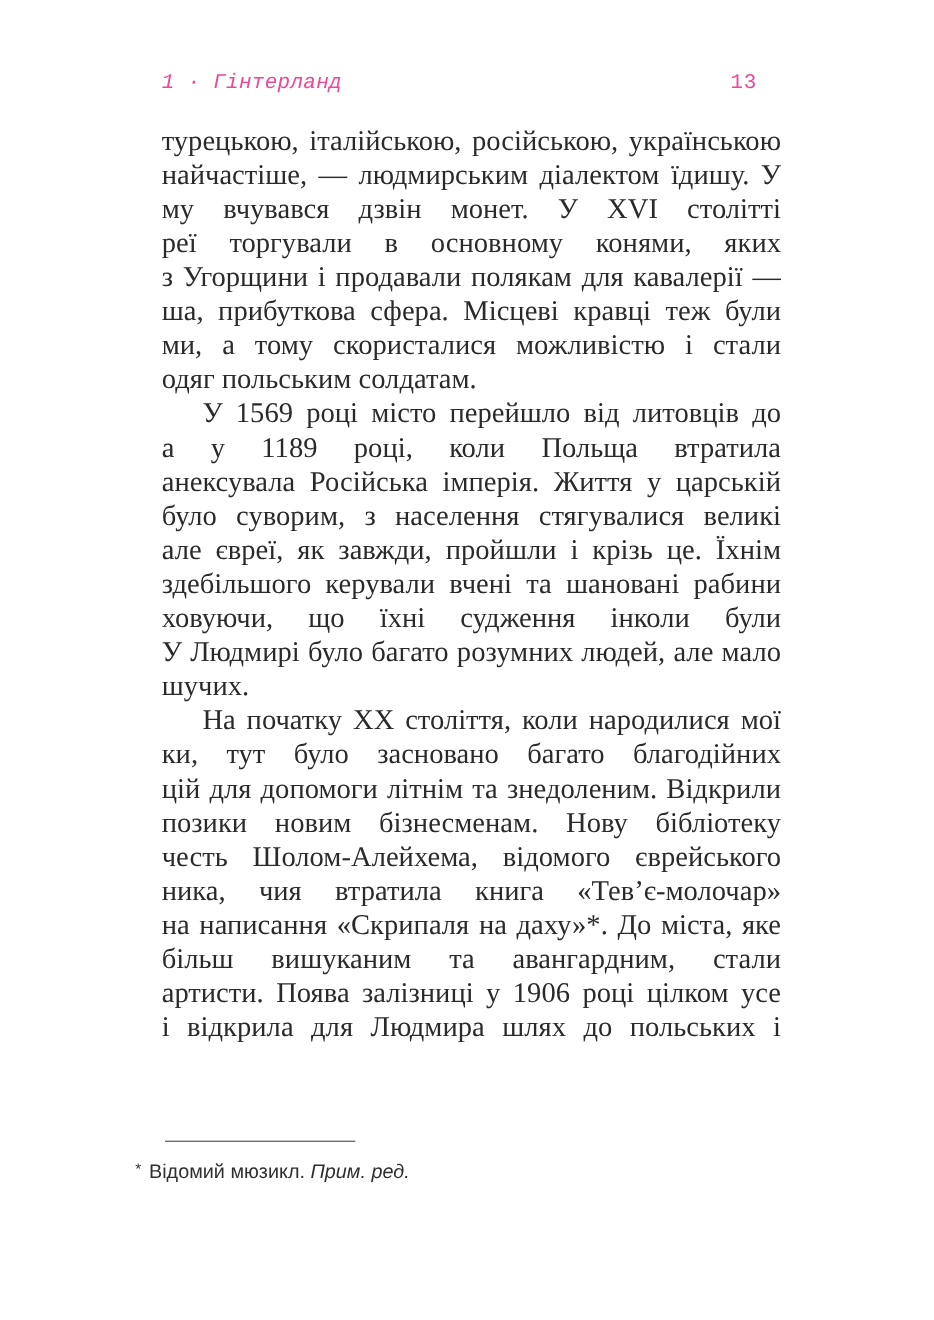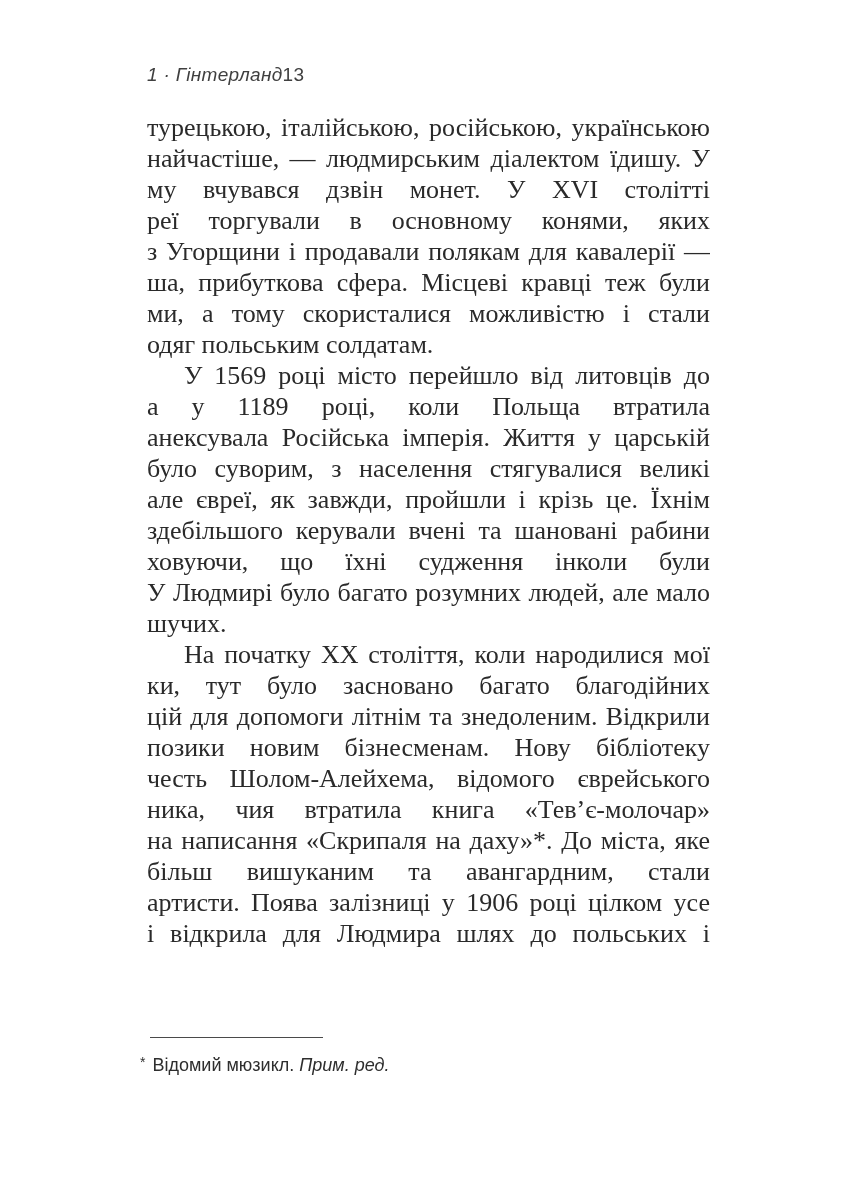--- a/index.html
+++ b/index.html
@@ -13,24 +13,25 @@
     height: 1200px;
     background: #ffffff;
     overflow: hidden;
   }
   .page-header {
     position: absolute;
     left: 147px;
     top: 64px;
     width: 563px;
     display: flex;
+    justify-content: space-between;
     align-items: baseline;
-    font-family: Liberation Sans, sans-serif;
+    font-family: Liberation Mono, monospace;
     font-size: 19px;
-    color: #404040;
+    color: #ec4899;
   }
   .running-title {
     font-style: italic;
     letter-spacing: 0.3px;
   }
   .page-number {
     font-style: normal;
     padding-right: 22px;
     letter-spacing: 0.5px;
   }
@@ -59,21 +60,21 @@
   }
   .footnote-separator {
     position: absolute;
     left: 150px;
     top: 1037px;
     width: 173px;
     border-top: 1px solid #4a4a4a;
   }
   .footnote {
     position: absolute;
-    left: 140px;
+    left: 123px;
     top: 1050px;
     width: 570px;
     font-family: "Liberation Sans", sans-serif;
     font-size: 18px;
     line-height: 24px;
     color: #2e2e2e;
   }
   .footnote-marker {
     vertical-align: 4px;
     font-size: 14px;

